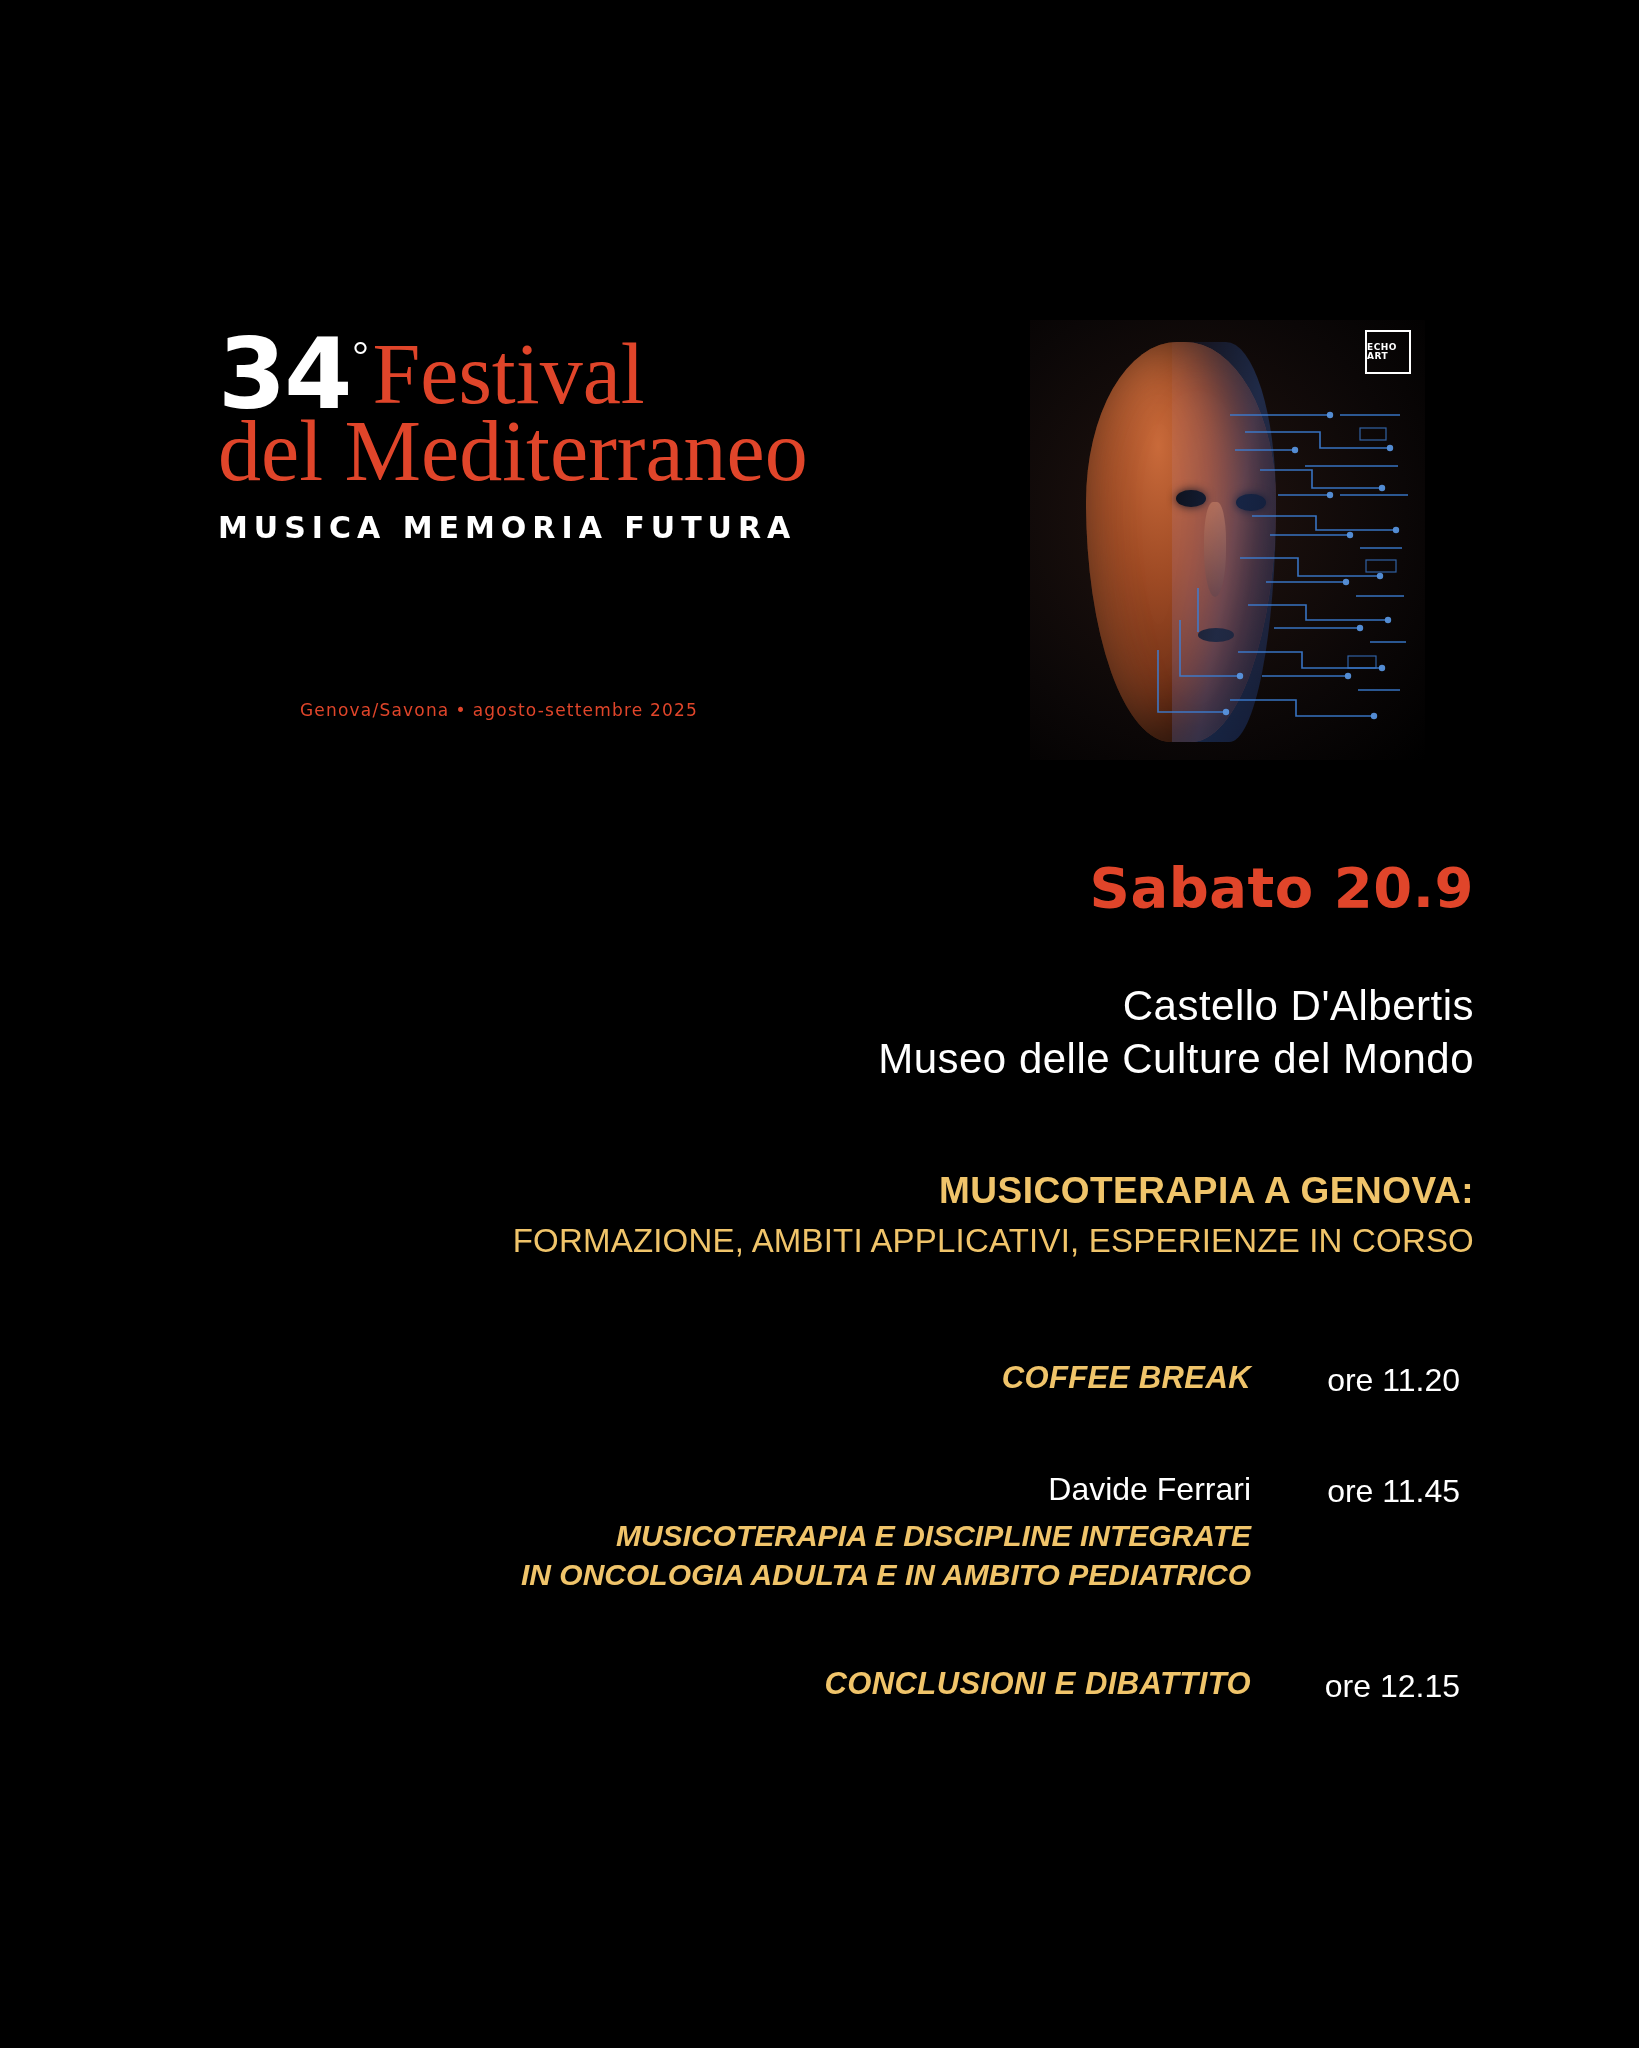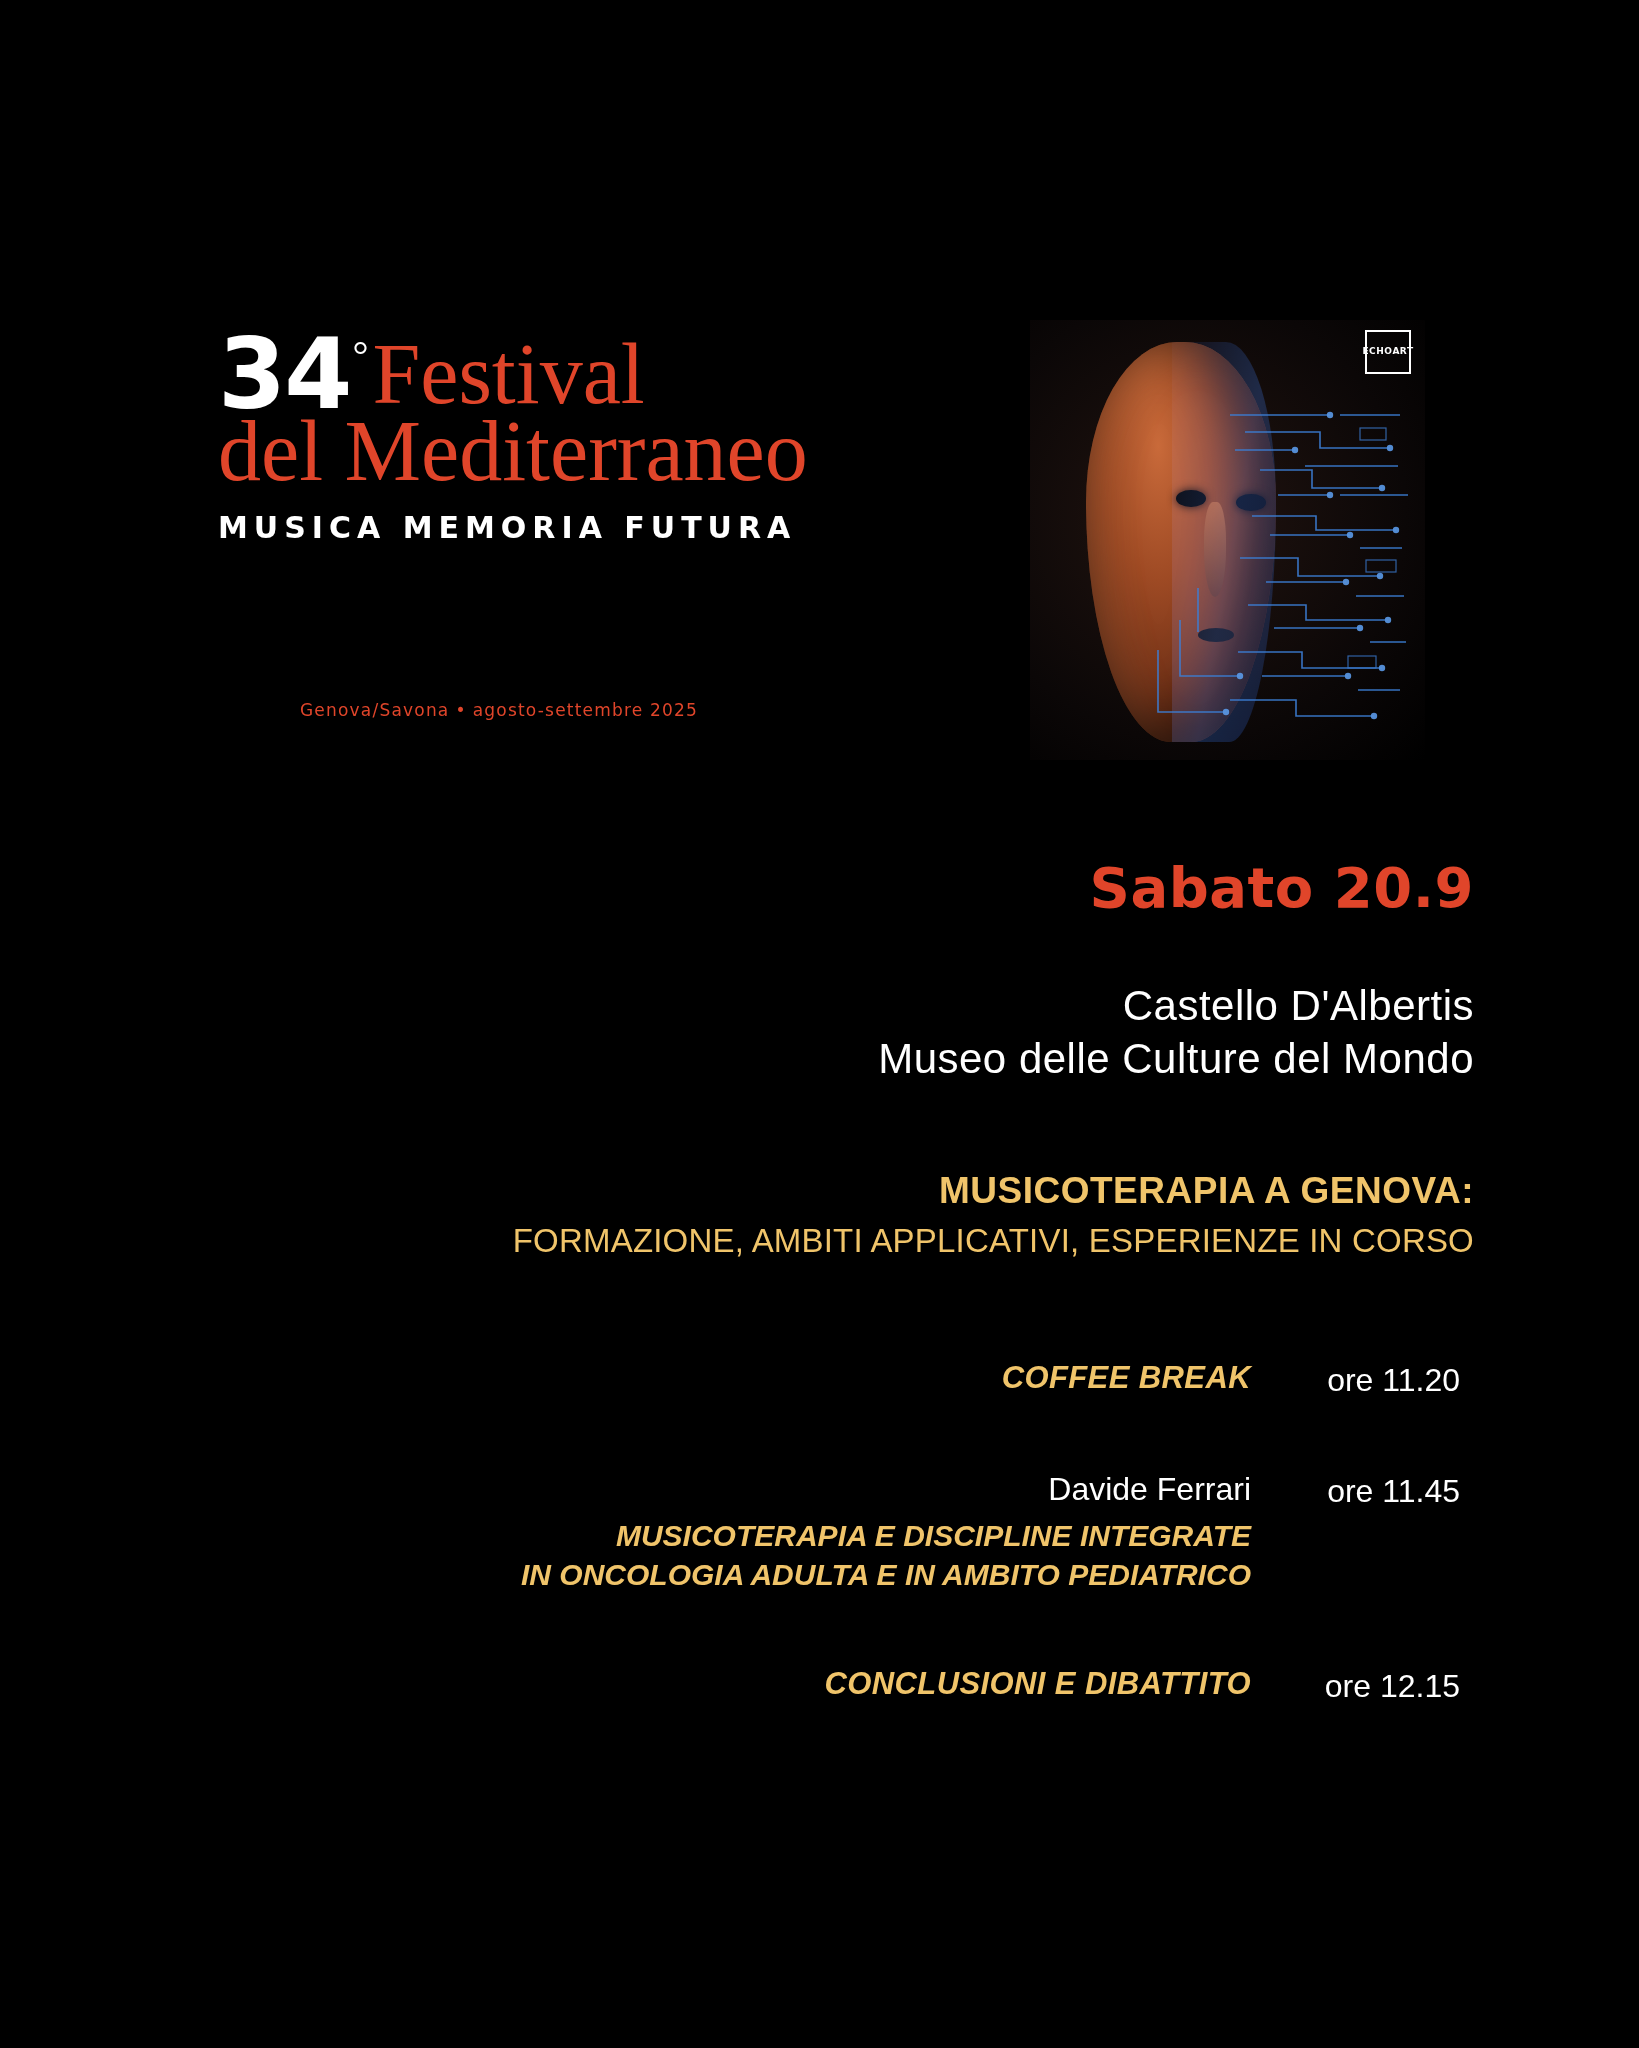--- a/index.html
+++ b/index.html
@@ -252,22 +252,21 @@
 
   
   .echo-badge {
     position: absolute;
     left: 1365px;
     top: 330px;
     width: 42px;
     height: 40px;
     border: 2px solid #ffffff;
     display: flex;
-    flex-direction: row;
-    align-items: center;
+    flex-direction: column;
     justify-content: center;
     line-height: 1.05;
   }
   .echo-badge span {
     font-family: "DejaVu Sans", sans-serif;
     font-size: 9px;
     font-weight: 700;
     letter-spacing: .5px;
     color: #ffffff;
   }

